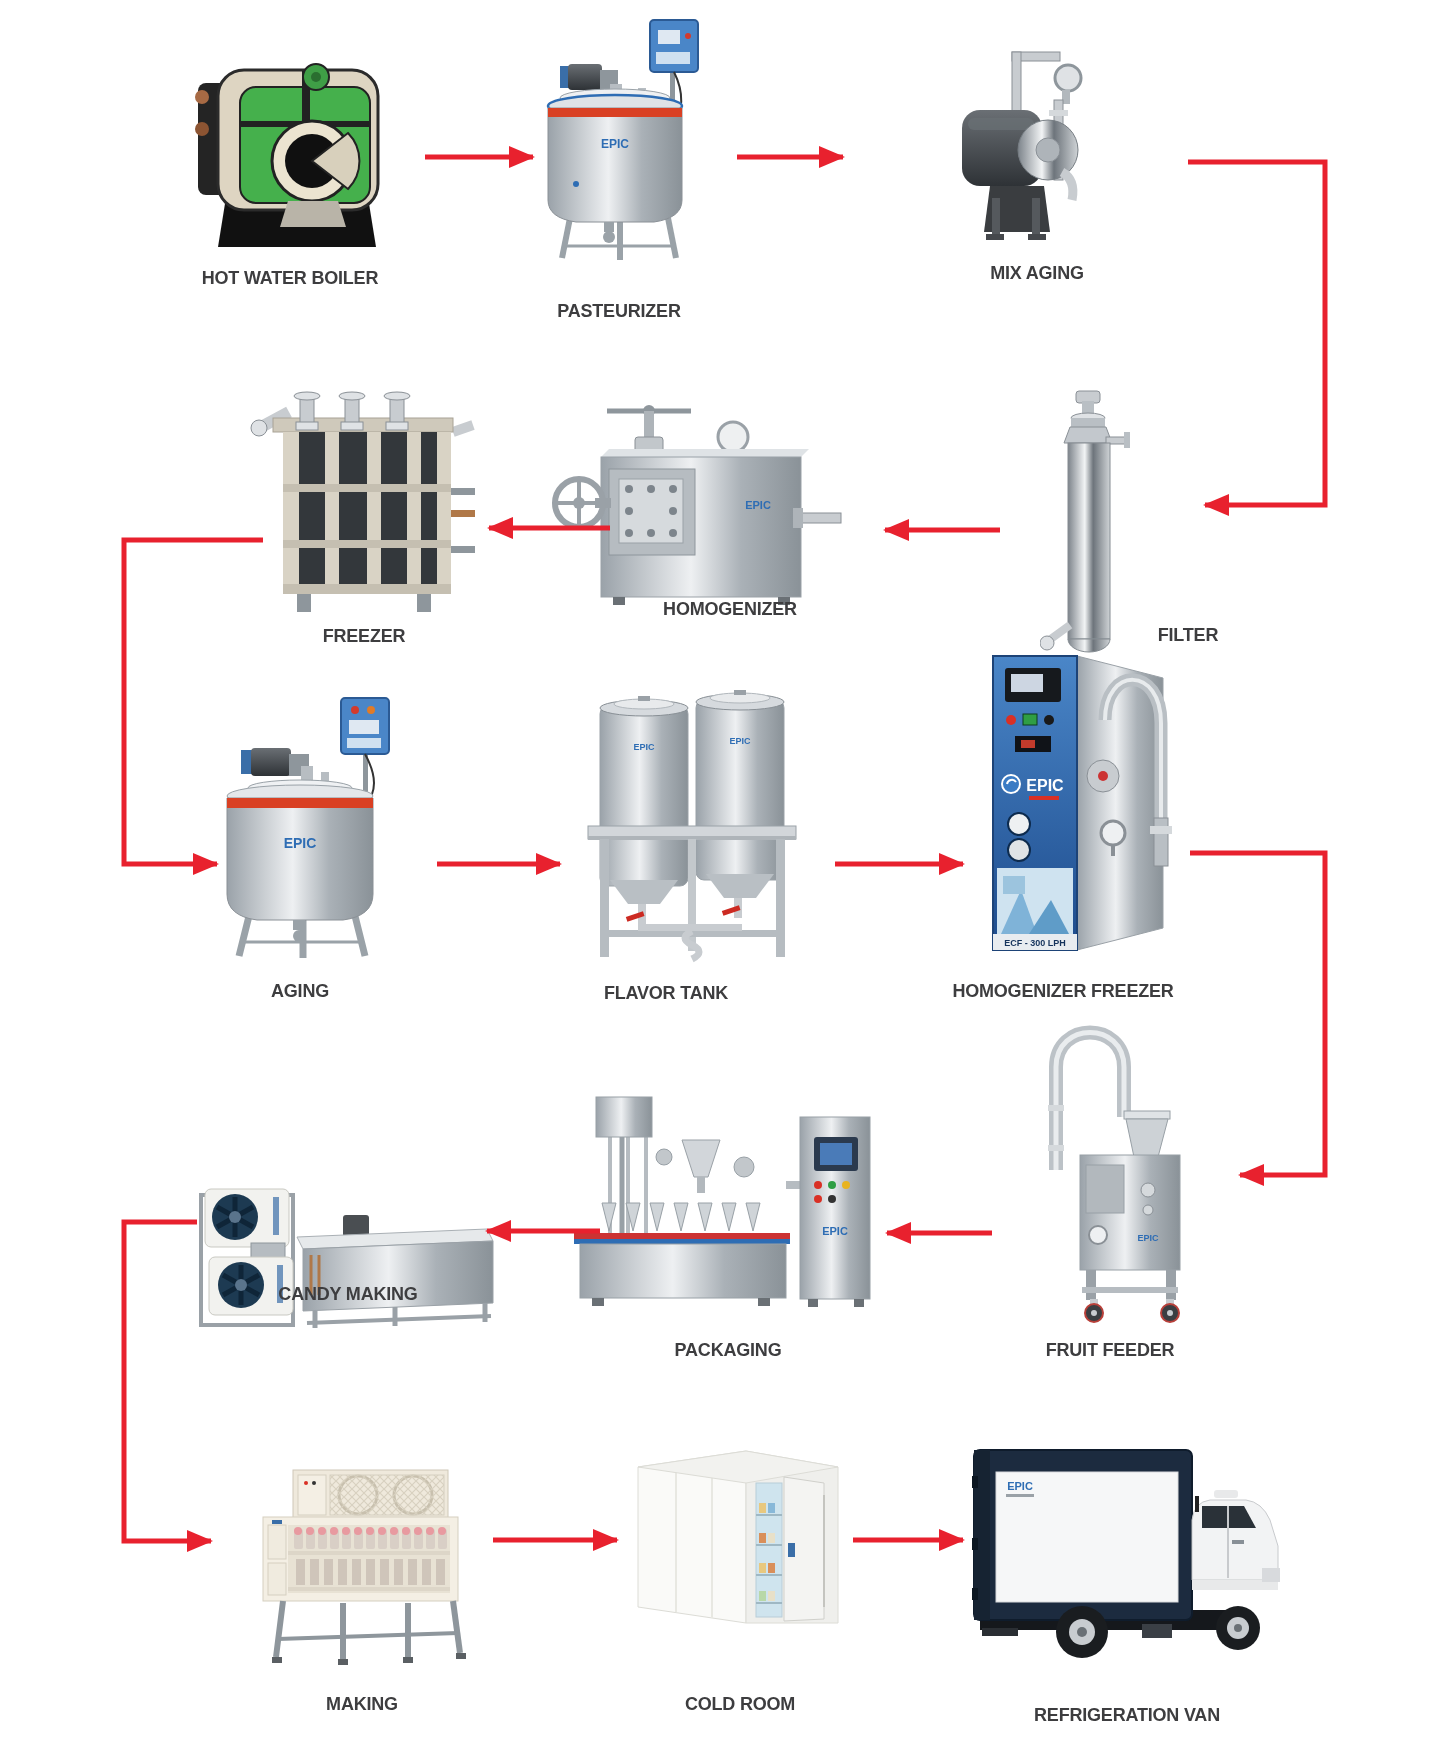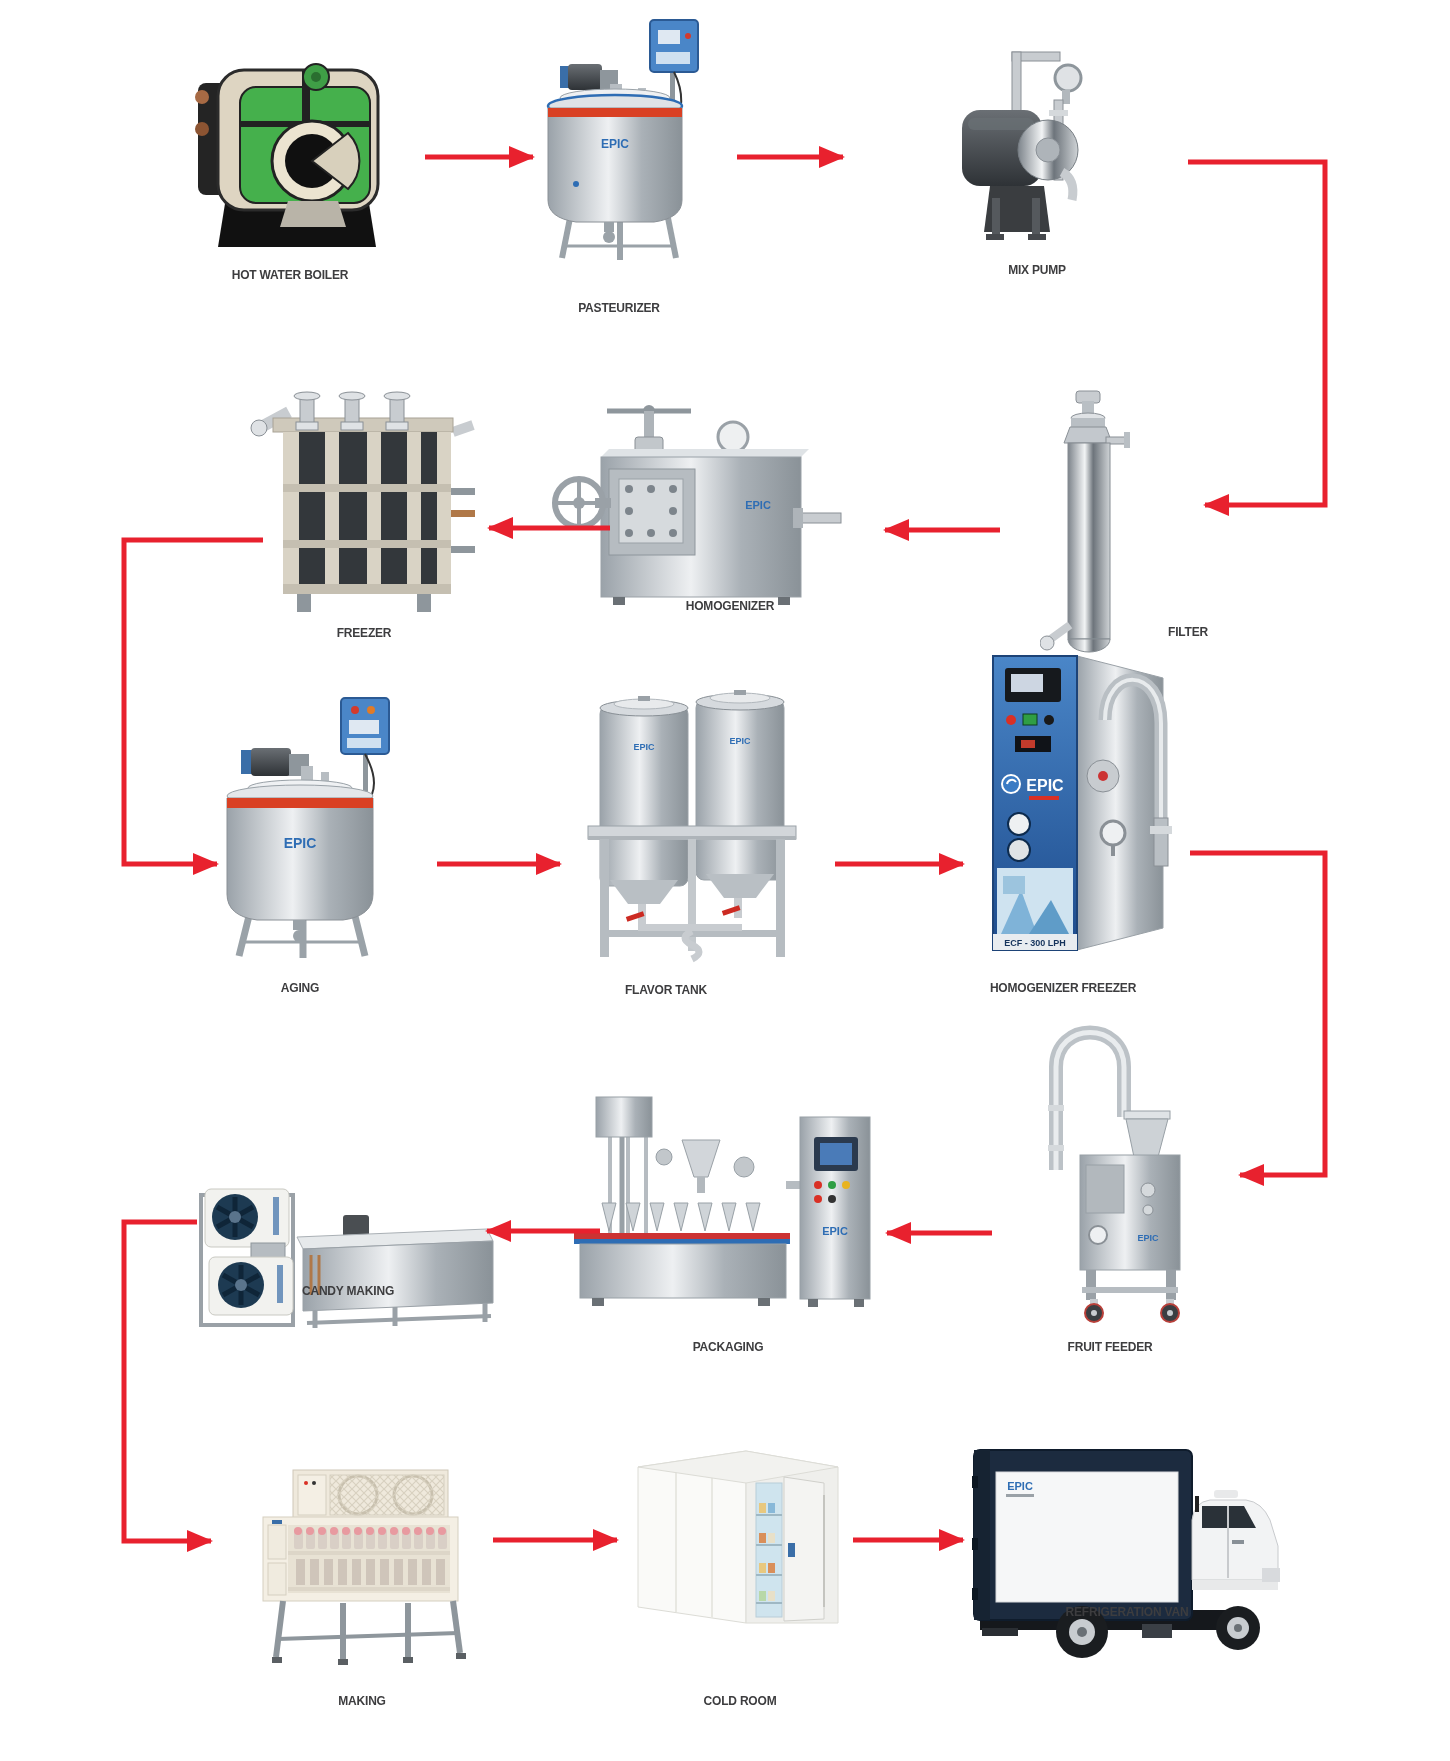--- a/index.html
+++ b/index.html
@@ -1,20 +1,20 @@
 <!DOCTYPE html>
 <html><head>
 <meta charset="utf-8">
 <style>
   html,body{margin:0;padding:0}
   body{width:1450px;height:1761px;position:relative;background:#fff;
        font-family:"Liberation Sans",sans-serif;overflow:hidden}
   .node{position:absolute}
   .node svg{width:100%;height:100%;display:block}
-  .lbl{position:absolute;text-align:center;font-weight:bold;font-size:12px;
+  .lbl{position:absolute;text-align:center;font-weight:bold;font-size:18px;
        letter-spacing:-0.2px;color:#3d3d3f;white-space:nowrap}
   #arrows{position:absolute;left:0;top:0;pointer-events:none}
 </style>
 </head>
 <body>
 
 
 
 
 <svg width="0" height="0">
@@ -547,33 +547,33 @@
   <circle cx="120" cy="204" r="5" fill="#6a7075"></circle>
   <circle cx="276" cy="200" r="22" fill="#1a1d20"></circle>
   <circle cx="276" cy="200" r="11" fill="#c8ccd0"></circle>
   <circle cx="276" cy="200" r="4" fill="#6a7075"></circle>
 </svg>
 </div>
 
 
 <div class="lbl" style="left:180px;top:268px;width:220px">HOT WATER BOILER</div>
 <div class="lbl" style="left:509px;top:301px;width:220px">PASTEURIZER</div>
-<div class="lbl" style="left:927px;top:263px;width:220px">MIX PUMP</div>
+<div class="lbl" style="left:927px;top:263px;width:220px">MIX AGING</div>
 <div class="lbl" style="left:254px;top:626px;width:220px">FREEZER</div>
 <div class="lbl" style="left:620px;top:599px;width:220px">HOMOGENIZER</div>
 <div class="lbl" style="left:1108px;top:625px;width:160px">FILTER</div>
 <div class="lbl" style="left:190px;top:981px;width:220px">AGING</div>
 <div class="lbl" style="left:556px;top:983px;width:220px">FLAVOR TANK</div>
 <div class="lbl" style="left:943px;top:981px;width:240px">HOMOGENIZER FREEZER</div>
 <div class="lbl" style="left:238px;top:1284px;width:220px">CANDY MAKING</div>
 <div class="lbl" style="left:618px;top:1340px;width:220px">PACKAGING</div>
 <div class="lbl" style="left:1000px;top:1340px;width:220px">FRUIT FEEDER</div>
 <div class="lbl" style="left:252px;top:1694px;width:220px">MAKING</div>
 <div class="lbl" style="left:630px;top:1694px;width:220px">COLD ROOM</div>
-<div class="lbl" style="left:1007px;top:1605px;width:240px">REFRIGERATION VAN</div>
+<div class="lbl" style="left:1007px;top:1705px;width:240px">REFRIGERATION VAN</div>
 
 
 <svg id="arrows" width="1450" height="1761" viewBox="0 0 1450 1761">
   <defs>
     <marker id="ah" markerUnits="userSpaceOnUse" markerWidth="28" markerHeight="26" refX="25" refY="13" orient="auto">
       <path d="M1,2 L27,13 L1,24 Z" fill="#e8212e"></path>
     </marker>
   </defs>
   <g stroke="#e8212e" stroke-width="5" fill="none">
     <path d="M425,157 H533" marker-end="url(#ah)"></path>

